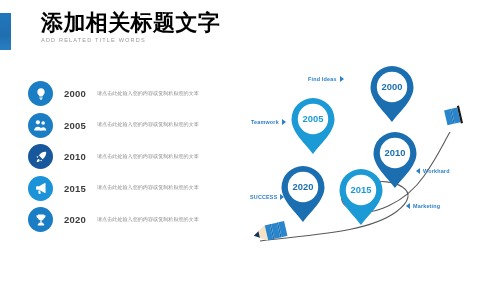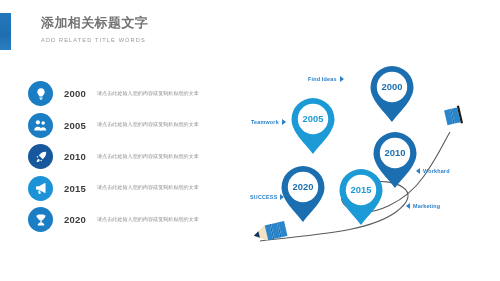--- a/index.html
+++ b/index.html
@@ -36,24 +36,24 @@
     width: 11px;
     height: 37px;
     background: linear-gradient(180deg, #2277bb 0%, #1f6fb0 60%, #2a7fc0 100%);
   }
   #title-block {
     position: absolute;
     left: 41px;
     top: 0px;
   }
   #page-title {
-    font-size: 13px;
+    font-size: 22px;
     line-height: 20px;
     font-weight: bold;
-    color: #737373;
+    color: #000000;
     letter-spacing: 0.4px;
     white-space: nowrap;
   }
   #page-subtitle {
     margin-top: 3px;
     font-size: 5.6px;
     line-height: 8px;
     letter-spacing: 1.15px;
     color: #9a9a9a;
     white-space: nowrap;

